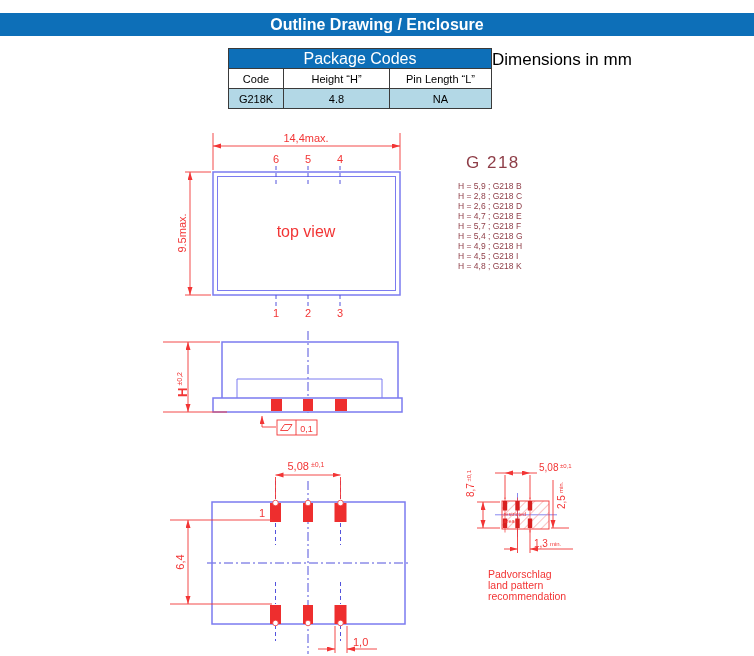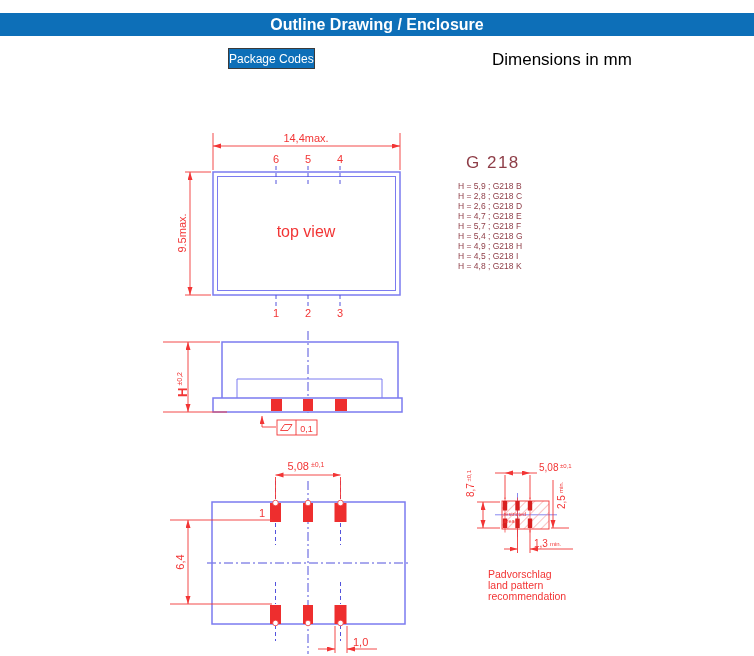--- a/index.html
+++ b/index.html
@@ -4,21 +4,21 @@
 <style>
   html,body{margin:0;padding:0;background:#fff;}
   .page{position:relative;width:754px;height:656px;background:#fff;overflow:hidden;
         font-family:"Liberation Sans",sans-serif;}
   .title-bar{position:absolute;left:0;top:13px;width:754px;height:23px;background:#0d6fb8;
         color:#fff;font-size:16px;font-weight:bold;display:flex;align-items:center;justify-content:center;}
   .dims-note{position:absolute;left:492px;top:50px;font-size:17px;color:#000;}
   table.pkg{position:absolute;left:228px;top:48px;border-collapse:collapse;table-layout:fixed;}
   table.pkg td{border:1.5px solid #3a3a3a;height:19px;padding:0;text-align:center;
         font-size:11px;color:#000;vertical-align:middle;}
-  table.pkg td.hdr{background:#0d6fb8;color:#fff;font-size:12px;margin-top:20px;}
+  table.pkg td.hdr{background:#0d6fb8;color:#fff;font-size:16px;margin-top:20px;}
   table.pkg td.c0{width:54px;} table.pkg td.c1{width:105px;} table.pkg td.c2{width:101px;}
   table.pkg tr.data td{background:#b3d8e6;}
   svg{position:absolute;left:0;top:0;}
   svg text{font-family:"Liberation Sans",sans-serif;}
   .red{fill:#f23535;} .maroon{fill:#8e3d47;}
   .s7{font-size:7px;} .s6{font-size:6px;} .s8{font-size:8.5px;} .s9{font-size:9px;}
   .s10{font-size:10px;} .s11{font-size:11px;} .s13{font-size:13px;} .s16{font-size:16px;} .s17{font-size:17px;}
   .s5{font-size:5.5px;}
   .bl{stroke:#7b7bf0;fill:none;stroke-width:1;}
   .blt{stroke:#7b7bf0;fill:none;stroke-width:1.5;}
@@ -231,18 +231,28 @@
 
   <div class="title-bar">
     <span>Outline Drawing / Enclosure</span>
   </div>
 
   <table class="pkg">
     <tbody>
         <tr>
       <td class="hdr" colspan="3">Package Codes</td>
     </tr>
+    <tr>
+      <td class="c0">Code</td>
+      <td class="c1">Height “H”</td>
+      <td class="c2">Pin Length “L”</td>
+    </tr>
+    <tr class="data">
+      <td class="c0">G218K</td>
+      <td class="c1">4.8</td>
+      <td class="c2">NA</td>
+    </tr>
   </tbody>
     </table>
 
   <div class="dims-note">Dimensions in mm</div>
 
 </div>
 
 </body></html>

